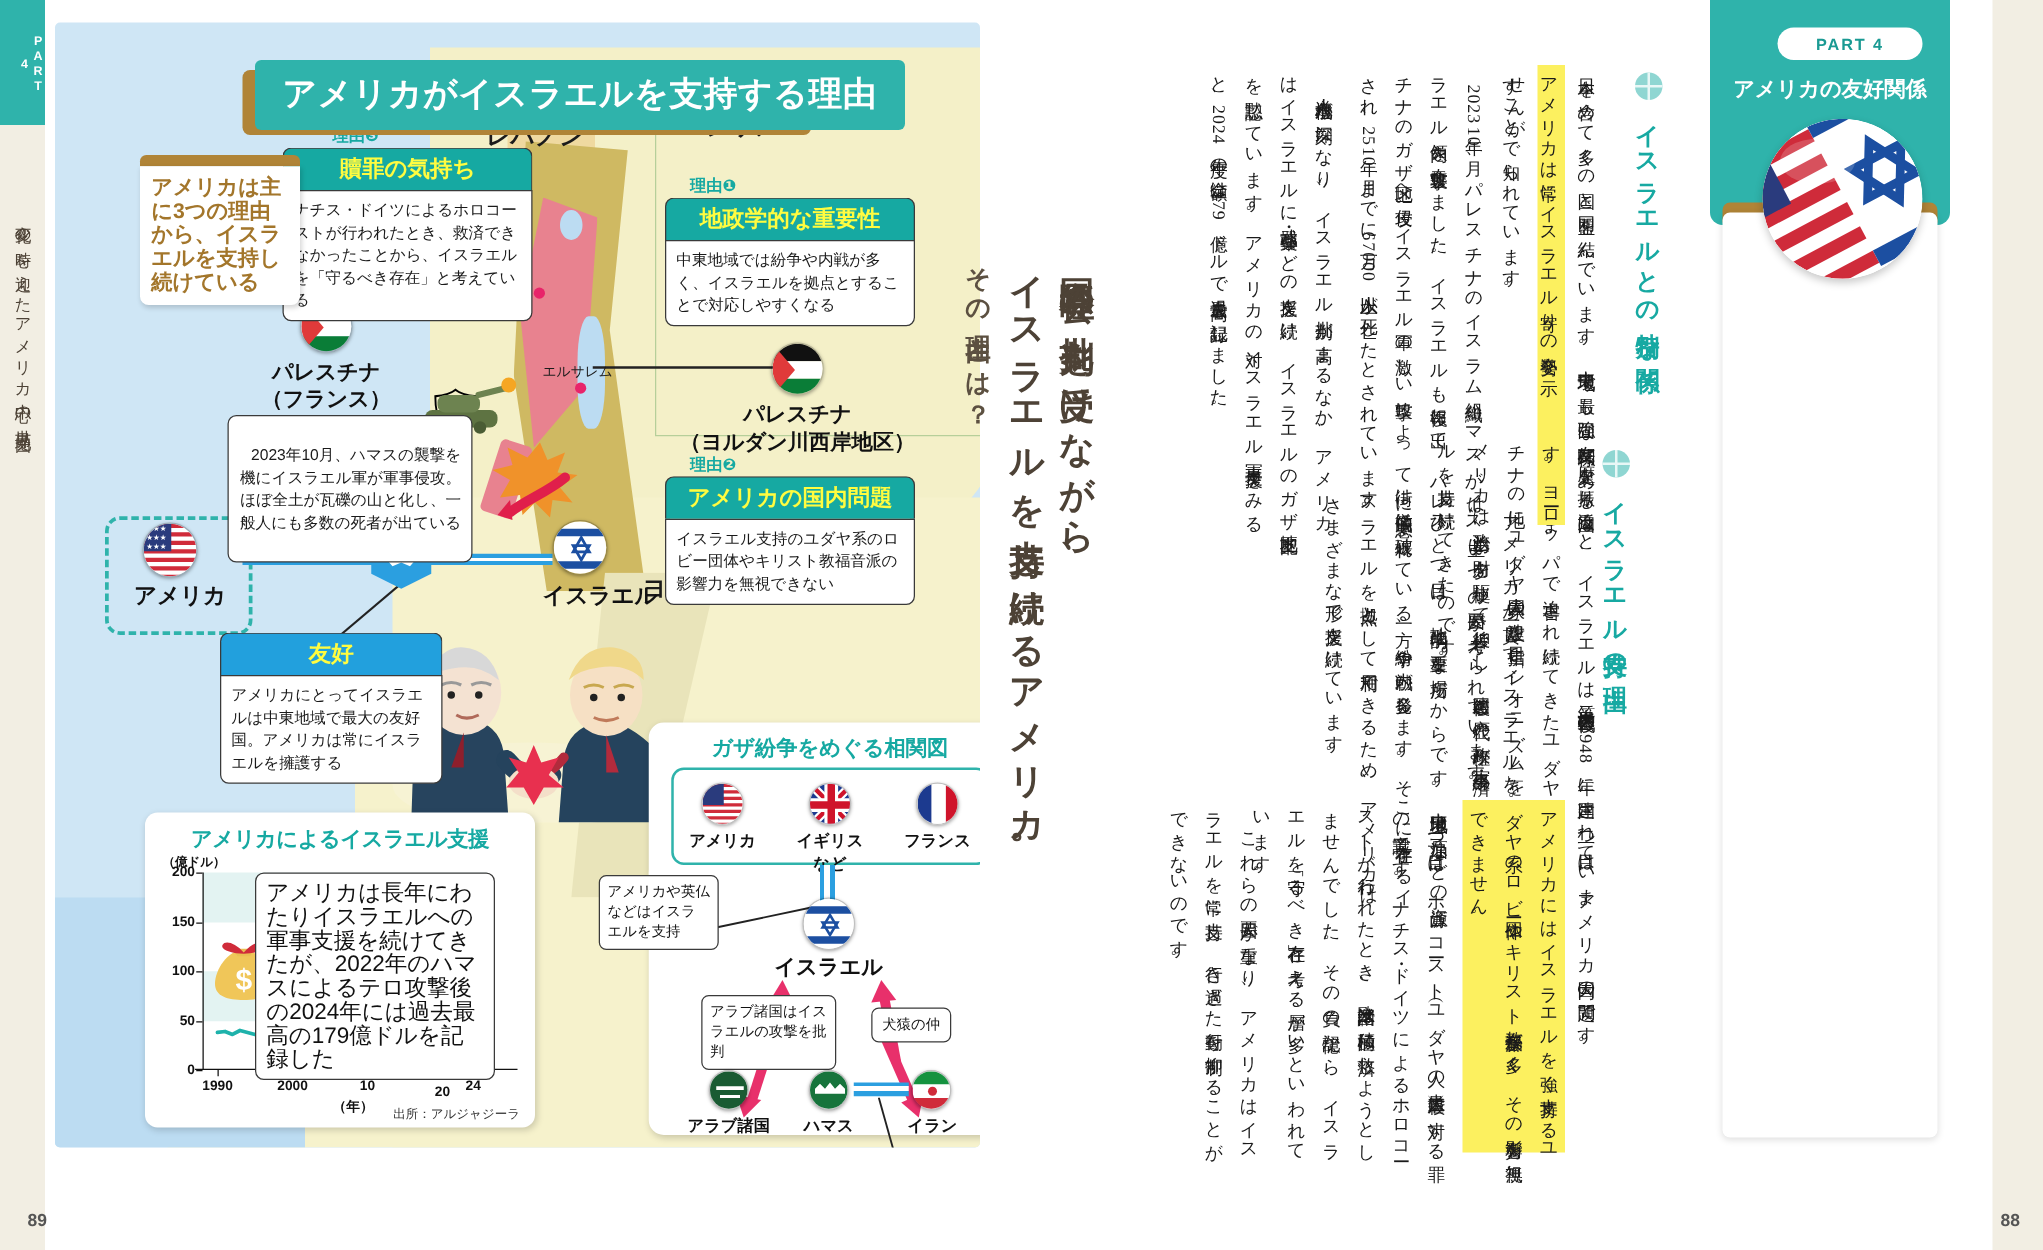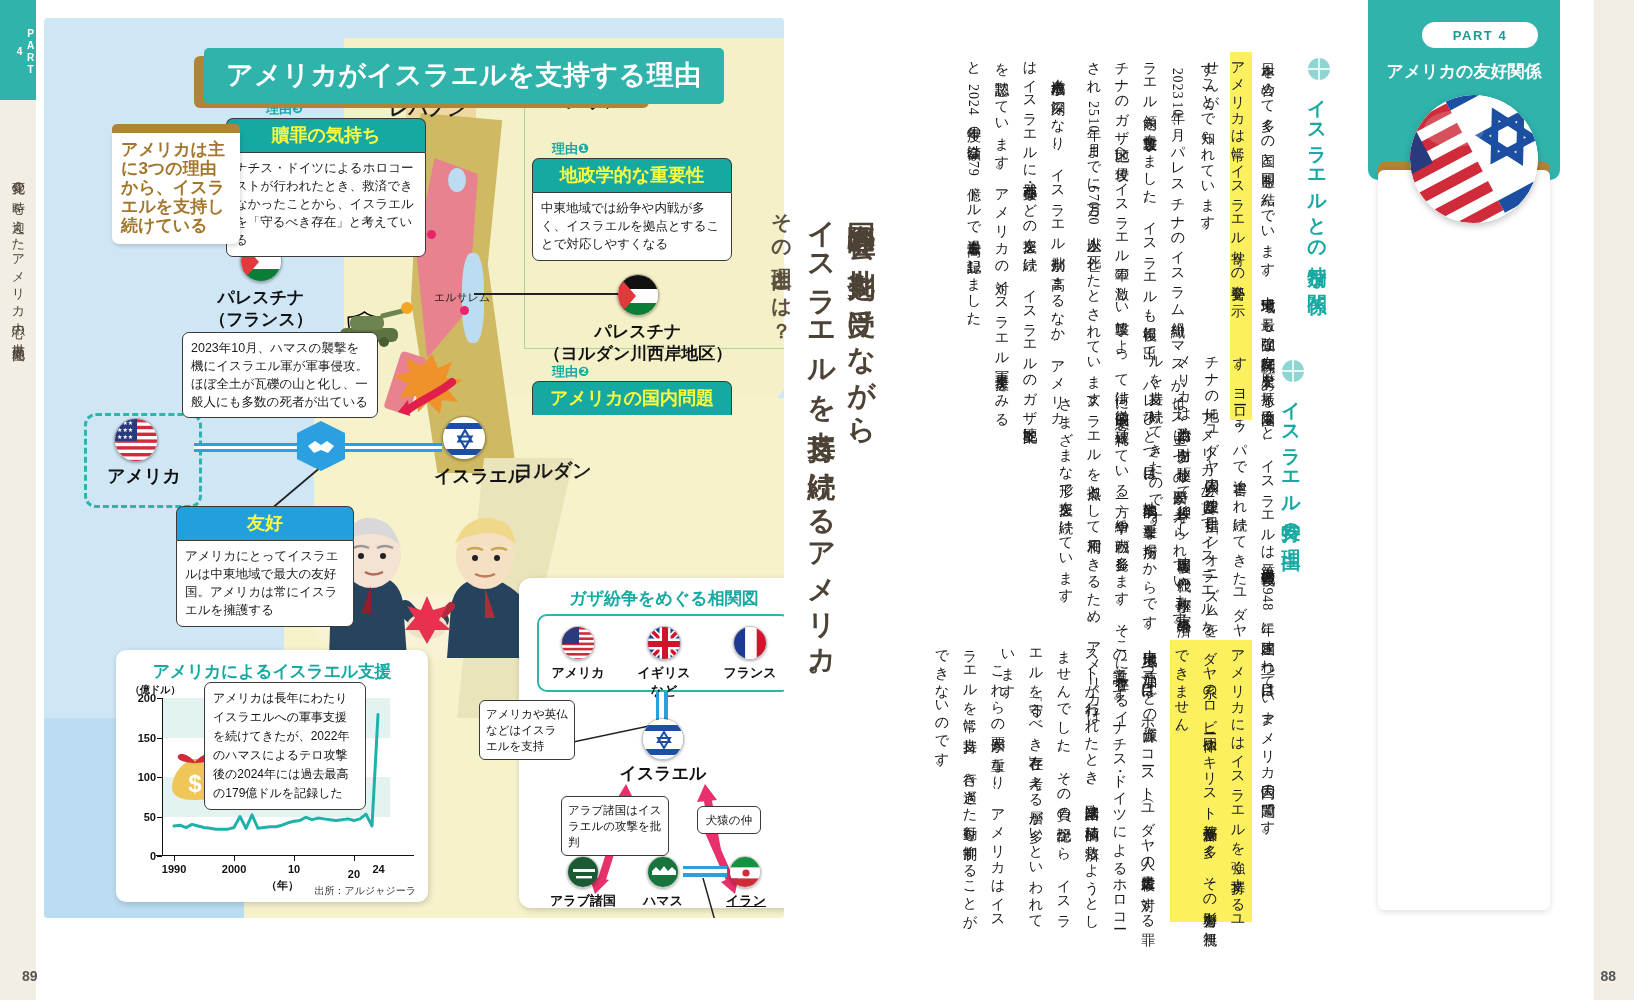--- a/index.html
+++ b/index.html
@@ -99,21 +99,21 @@
     border:1.6px solid #3a3a3a; border-bottom:none;
   }
   .callout .hdr.blue { background:#22a0dd; }
   .callout .body {
     background:#ffffff; border:1.6px solid #3a3a3a; border-radius:0 0 7px 7px;
     font-size:12.5px; line-height:18px; padding:6px 8px 7px; color:#1a1a1a;
   }
   .plainbox {
     position:absolute; z-index:25; background:#ffffff;
     border:1.4px solid #3a3a3a; border-radius:7px;
-    font-size:12.5px; line-height:18px; padding:6px 8px; color:#1a1a1a;
+    font-size:12.5px; line-height:18px; padding:22px 8px; color:#1a1a1a;text-align:right;
   }
   .reason-tag {
     position:absolute; font-size:13px; font-weight:bold; color:#16a9a2; z-index:26;
   }
 
   
   #intro-note { position:absolute; left:68px; top:106px; width:128px; z-index:26; }
   #intro-note .top { height:9px; background:#b08437; border-radius:5px 5px 0 0; }
   #intro-note .bd {
     background:#ffffff; border-radius:0 0 7px 7px; padding:7px 9px 9px;
@@ -166,23 +166,23 @@
   .ytick { position:absolute; right:100%; margin-right:6px; font-size:11px; font-weight:bold; color:#111; transform:translateY(-50%); white-space:nowrap;}
   .ytickmark { position:absolute; left:-5px; width:5px; border-top:1.4px solid #111; }
   .xtick { position:absolute; top:100%; margin-top:7px; font-size:11px; font-weight:bold; color:#111; transform:translateX(-50%); white-space:nowrap;}
   .xtickmark { position:absolute; top:100%; height:5px; border-left:1.4px solid #111; }
   #yaxis { position:absolute; left:0; top:0; bottom:0; border-left:1.8px solid #111; }
   #xaxis { position:absolute; left:-6px; right:-24px; bottom:0; border-bottom:1.8px solid #111; }
   #chart-xlabel { position:absolute; left:150px; top:228px; font-size:11px; font-weight:bold; color:#111; }
   #chart-source { position:absolute; right:12px; bottom:4px; font-size:10px; color:#333; }
   #moneybag { position:absolute; left:52px; top:96px; font-size:40px; z-index:3; }
   #chart-note {
-    position:absolute; left:88px; top:32px; width:162px; z-index:6;
+    position:absolute; left:88px; top:48px; width:192px; z-index:6;
     background:#fff; border:1.4px solid #3a3a3a; border-radius:7px;
-    font-size:12px; line-height:19px; padding:6px 8px; color:#111;
+    font-size:18px; line-height:19px; padding:6px 8px; color:#111;
   }
 
   
   #corr-card {
     position:absolute; left:475px; top:560px; width:290px; height:330px;
     background:#ffffff; border-radius:12px; z-index:27;
     box-shadow:1px 2px 6px rgba(0,0,0,.18);
   }
   #corr-title { text-align:center; color:#16a9a2; font-size:17px; font-weight:bold; padding-top:9px; }
   #corr-group {
@@ -319,20 +319,21 @@
 
       <div class="reason-tag" style="left:508px;top:122px;">理由❶</div>
       <div class="callout" style="left:488px;top:140px;width:200px;">
         <div class="hdr">地政学的な重要性</div>
         <div class="body">中東地域では紛争や内戦が多く、イスラエルを拠点とすることで対応しやすくなる</div>
       </div>
 
       <div class="reason-tag" style="left:508px;top:345px;">理由❷</div>
       <div class="callout" style="left:488px;top:363px;width:200px;">
         <div class="hdr">アメリカの国内問題</div>
+        <div class="body">イスラエル支持のユダヤ系のロビー団体やキリスト教福音派の影響力を無視できない</div>
       </div>
 
       <div class="flagcircle" style="left:196px;top:222px;width:42px;height:42px;">
         <svg width="42" height="42" viewBox="0 0 42 42">
           <rect width="42" height="14" fill="#111"></rect>
           <rect y="14" width="42" height="14" fill="#fff"></rect>
           <rect y="28" width="42" height="14" fill="#0a7d37"></rect>
           <polygon points="0,0 18,21 0,42" fill="#e03a3a"></polygon>
         </svg>
       </div>
@@ -600,21 +601,21 @@
         <div class="corr-node" style="left:104px;top:314px;width:80px;">ハマス</div>
 
         <div class="flagcircle" style="left:210px;top:278px;width:32px;height:32px;">
           <svg width="32" height="32" viewBox="0 0 32 32">
             <rect width="32" height="10.6" fill="#15923f"></rect>
             <rect y="10.6" width="32" height="10.8" fill="#fff"></rect>
             <rect y="21.4" width="32" height="10.6" fill="#d02b3a"></rect>
             <circle cx="16" cy="16" r="3.6" fill="#d02b3a"></circle>
           </svg>
         </div>
-        <div class="corr-node" style="left:188px;top:314px;width:78px;text-decoration:underline;">イラン</div>
+        <div class="corr-node" style="left:188px;top:314px;width:78px;">イラン</div>
 
         <div style="position:absolute;left:164px;top:288px;width:44px;height:11px;background:linear-gradient(#2b9fe0 0 3px,#fff 3px 7px,#2b9fe0 7px 11px);z-index:4;"></div>
 
         <svg style="position:absolute;left:182px;top:300px;z-index:5;" width="40" height="54">
           <line x1="2" y1="0" x2="16" y2="50" stroke="#222" stroke-width="1.5"></line>
         </svg>
       </div>
 
     </div>
   </div>

